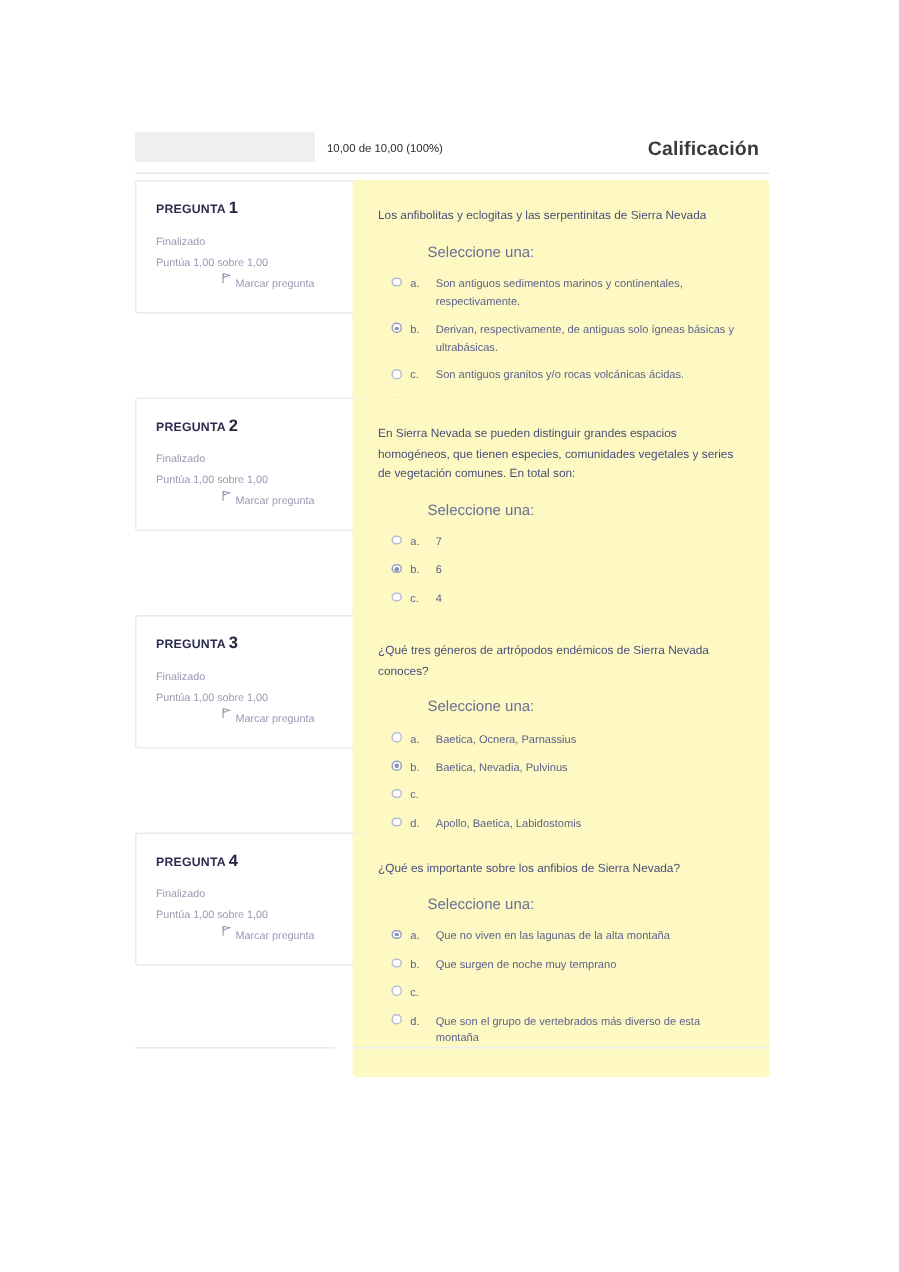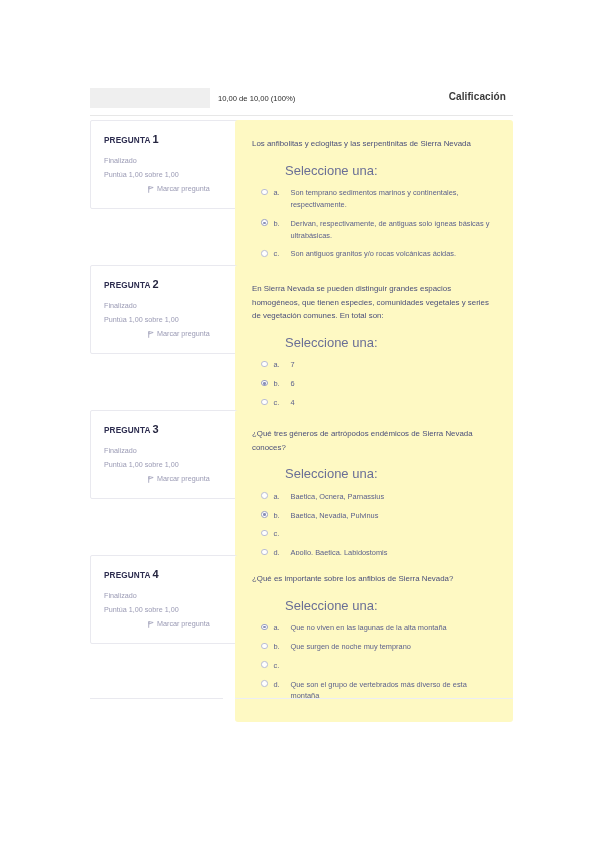--- a/index.html
+++ b/index.html
@@ -30,21 +30,21 @@
   }
   .grade-label-box {
     position: absolute;
     left: 0; top: 0;
     width: 120px; height: 20px;
     background: #efefef;
   }
   .grade-label {
     position: absolute;
     right: 7px; top: 3px;
-    font-size: 10px;
+    font-size: 13px;
     font-weight: 700;
     color: #3a3a3a;
     letter-spacing: .1px;
     white-space: nowrap;
   }
   .grade-value {
     position: absolute;
     left: 128px; top: 5.5px;
     font-size: 7.6px;
     color: #2b2b2b;
@@ -92,21 +92,21 @@
     color: #9a9ab4;
     line-height: 1.95;
     white-space: nowrap;
   }
   .qinfo-flag {
     font-size: 7.2px;
     color: #9a9ab4;
     line-height: 1.95;
     white-space: nowrap;
     display: flex;
-    align-items: center;
+    align-items: flex-start;
     gap: 3px;
     padding-left: 44px;
   }
   .flag-icon {
     display: inline-block;
     width: 6px; height: 7px;
     position: relative;
     flex: 0 0 auto;
   }
   .flag-icon svg { display: block; }
@@ -119,21 +119,21 @@
     border-radius: 3px;
     padding: 17px 16px 16px 17px;
   }
   .qtext {
     font-size: 7.9px;
     line-height: 1.72;
     color: #4a4f7a;
     margin: 0 0 12px 0;
   }
   .select-one {
-    font-size: 13px;
+    font-size: 10px;
     color: #6a6f96;
     margin: 12px 0 6px 0;
     padding-left: 33px;
   }
   .options { margin: 0; padding: 0; list-style: none; }
   .option {
     display: flex;
     align-items: flex-start;
     gap: 6px;
     padding: 3.5px 0 3.5px 9px;
@@ -210,21 +210,21 @@
             <span>Marcar pregunta</span>
           </div>
         </div>
         <div class="qbody">
           <p class="qtext">Los anfibolitas y eclogitas y las serpentinitas de Sierra Nevada</p>
           <p class="select-one">Seleccione una:</p>
           <ul class="options">
             <li class="option">
               <span class="radio"></span>
               <span class="opt-letter">a.</span>
-              <span class="opt-text">Son temprano sedimentos marinos y continentales, respectivamente.</span>
+              <span class="opt-text">Son antiguos sedimentos marinos y continentales, respectivamente.</span>
             </li>
             <li class="option">
               <span class="radio checked"></span>
               <span class="opt-letter">b.</span>
               <span class="opt-text">Derivan, respectivamente, de antiguas solo ígneas básicas y ultrabásicas.</span>
             </li>
             <li class="option">
               <span class="radio"></span>
               <span class="opt-letter">c.</span>
               <span class="opt-text">Son antiguos granitos y/o rocas volcánicas ácidas.</span>

